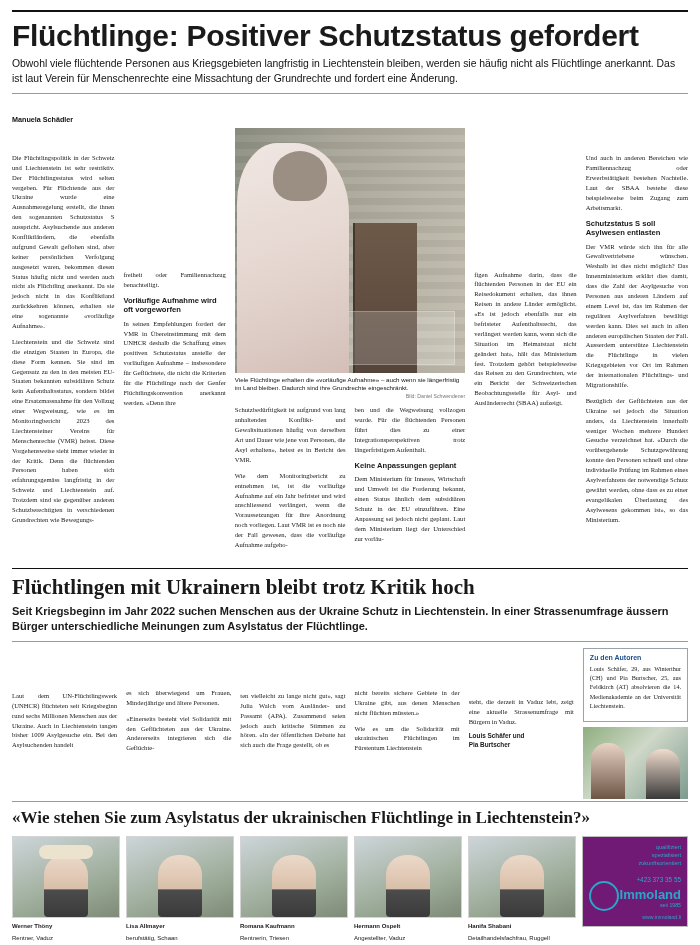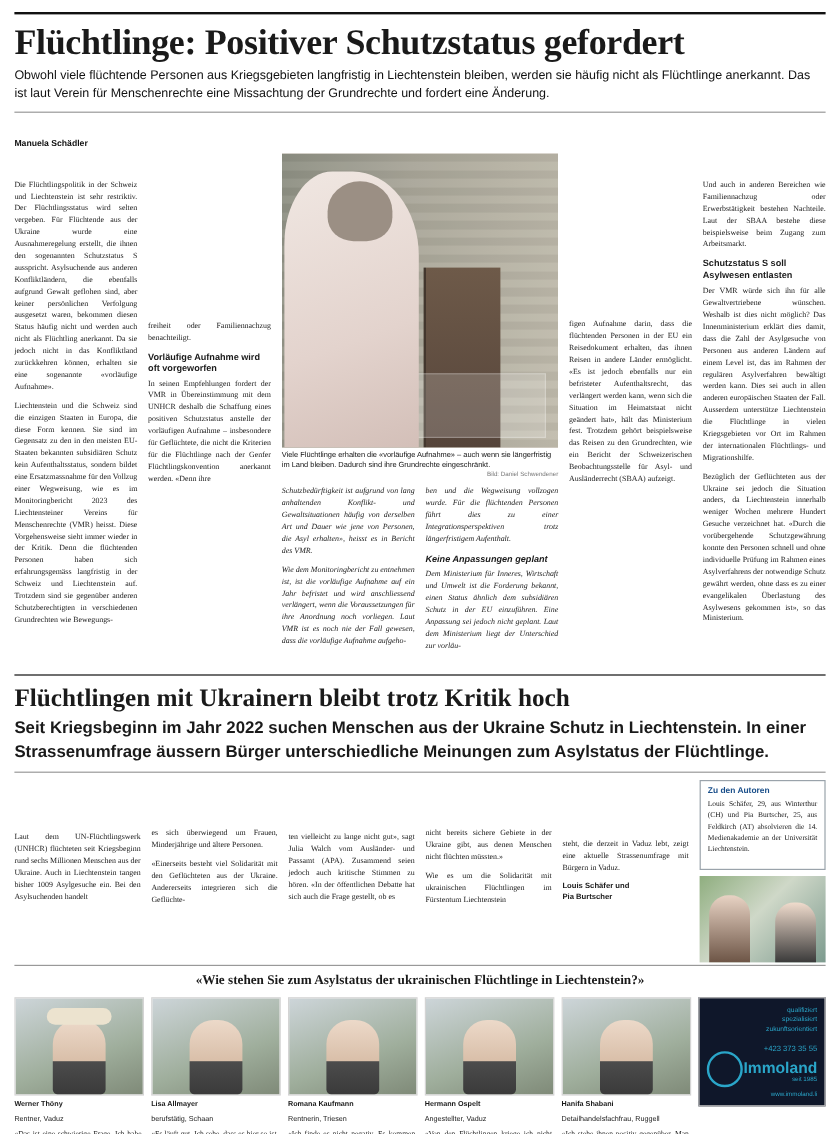--- a/index.html
+++ b/index.html
@@ -19,21 +19,21 @@
     height: 945px;
     position: relative;
     padding: 0;
     box-sizing: border-box;
   }
   .rule-top {
     border-top: 2px solid #111;
     margin: 10px 12px 0 12px;
   }
   .headline {
-    font-family: Liberation Serif, serif;
+    font-family: Liberation Sans, sans-serif;
     font-weight: bold;
     font-size: 30px;
     line-height: 1.04;
     letter-spacing: -0.3px;
     margin: 8px 12px 6px 12px;
   }
   .deck {
     font-family: "Liberation Sans", sans-serif;
     font-size: 10.4px;
     line-height: 1.42;
@@ -174,21 +174,21 @@
   }
   .headline2 {
     font-family: "Liberation Serif", serif;
     font-weight: bold;
     font-size: 21px;
     line-height: 1.08;
     margin: 7px 12px 5px 12px;
   }
   .deck2 {
     font-family: "Liberation Sans", sans-serif;
-    font-size: 14px;
+    font-size: 11px;
     font-weight: bold;
     line-height: 1.42;
     margin: 0 12px 6px 12px;
   }
   .boxed {
     border: 0.8px solid #9aa3ab;
     padding: 5px 6px;
   }
   .box-title {
     font-family: "Liberation Sans", sans-serif;
@@ -209,23 +209,22 @@
   }
   .auth-face.a { left: 8px; }
   .auth-face.b { right: 8px; height: 50px; background: linear-gradient(180deg,#f0dccd,#3a3a3a); }
   
   .survey-label {
     font-family: "Liberation Sans", sans-serif;
     font-size: 8px; font-weight: bold; margin: 10px 12px 3px 12px;
   }
   .survey-q {
     font-family: "Liberation Serif", serif;
-    font-weight: bold; font-size: 11px; line-height: 1.2;
+    font-weight: bold; font-size: 17px; line-height: 1.2;
     margin: 2px 12px 7px 12px;
-    text-align: center;
   }
   .survey-row {
     display: flex; gap: 8px; margin: 0 12px;
   }
   .sv-item { flex: 1 1 0; min-width: 0; }
   .sv-photo {
     width: 100%; height: 80px; position: relative; overflow: hidden;
     background: linear-gradient(160deg,#cdd5d9 0%, #9fae9c 60%, #7f8a78 100%);
     border: 0.5px solid #d4d4d4;
   }
@@ -241,21 +240,21 @@
   .sv-name {
     font-family: "Liberation Sans", sans-serif;
     font-size: 6px; font-weight: bold; line-height: 1.35; margin-top: 4px;
   }
   .sv-quote {
     font-family: "Liberation Serif", serif;
     font-size: 6.3px; line-height: 1.45; text-align: justify; margin-top: 4px;
   }
   .ad {
     border: 0.8px solid #bfbfbf; padding: 6px; text-align: center;
-    background: #0f172a;
+    background: #701a75;
   }
   .ad-top {
     font-family: "Liberation Sans", sans-serif;
     font-size: 5.6px; color: #2aa6c9; line-height: 1.5; text-align: right;
     margin-bottom: 8px;
   }
   .ad-phone {
     font-family: "Liberation Sans", sans-serif;
     font-size: 6.4px; color: #2aa6c9; text-align: right; margin-bottom: 4px;
   }
@@ -304,21 +303,21 @@
           <div class="ph-wall"></div>
           <div class="ph-door"></div>
           <div class="ph-window"></div>
           <div class="ph-person">
             <div class="ph-hair"></div>
           </div>
         </div>
         <div class="caption">Viele Flüchtlinge erhalten die «vorläufige Aufnahme» – auch wenn sie längerfristig im Land bleiben. Dadurch sind ihre Grundrechte eingeschränkt.</div>
         <div class="credit">Bild: Daniel Schwendener</div>
       </div>
-      <div style="display:flex; gap:9px; margin-top:6px;font-style:italic;">
+      <div style="display:flex; gap:9px; margin-top:6px;">
         <div class="col">
           <p class="body">Schutzbedürftigkeit ist aufgrund von lang anhaltenden Konflikt- und Gewaltsituationen häufig von derselben Art und Dauer wie jene von Personen, die Asyl erhalten», heisst es in Bericht des VMR.</p>
           <p class="body">Wie dem Monitoringbericht zu entnehmen ist, ist die vorläufige Aufnahme auf ein Jahr befristet und wird anschliessend verlängert, wenn die Voraussetzungen für ihre Anordnung noch vorliegen. Laut VMR ist es noch nie der Fall gewesen, dass die vorläufige Aufnahme aufgeho-</p>
         </div>
         <div class="col">
           <p class="body">ben und die Wegweisung vollzogen wurde. Für die flüchtenden Personen führt dies zu einer Integrationsperspektiven trotz längerfristigem Aufenthalt.</p>
           <h3 class="sub">Keine Anpassungen geplant</h3>
           <p class="body">Dem Ministerium für Inneres, Wirtschaft und Umwelt ist die Forderung bekannt, einen Status ähnlich dem subsidiären Schutz in der EU einzuführen. Eine Anpassung sei jedoch nicht geplant. Laut dem Ministerium liegt der Unterschied zur vorläu-</p>
         </div>
       </div>

